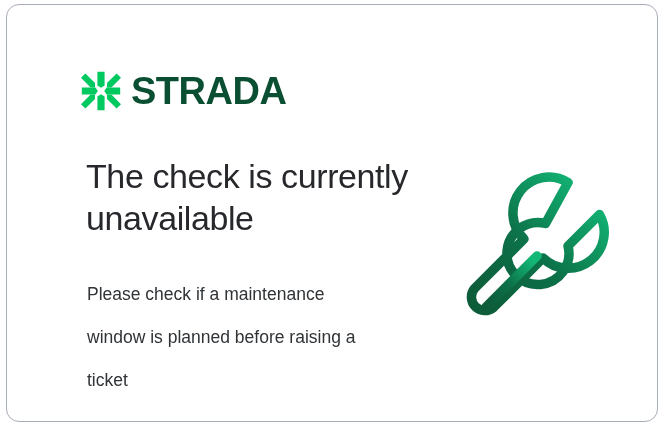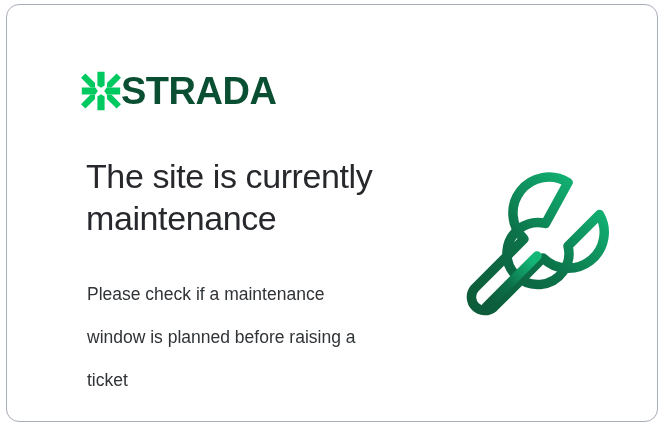--- a/index.html
+++ b/index.html
@@ -28,20 +28,21 @@
     overflow: hidden;
   }
 
   
   .brand {
     position: absolute;
     left: 74px;
     top: 66px;
     display: flex;
     align-items: center;
+    gap: 10px;
   }
   .brand-mark {
     width: 40px;
     height: 40px;
     display: block;
     flex: none;
   }
   .brand-word {
     font-family: "Liberation Sans", sans-serif;
     font-size: 38px;
@@ -113,21 +114,21 @@
         <polygon points="89,6 65,30 65,41 76,41 100,17"></polygon>
 
         <polygon points="11,94 35,70 35,59 24,59 0,83"></polygon>
 
         <polygon points="89,94 65,70 65,59 76,59 100,83"></polygon>
       </g>
     </svg>
     <span class="brand-word">STRADA</span>
   </div>
 
-  <h1 class="headline">The site is currently maintenance</h1>
+  <h1 class="headline">The check is currently unavailable</h1>
 
   <p class="body-copy">Please check if a maintenance window is planned before raising a ticket</p>
 
   <svg class="wrench" viewBox="0 0 170 170" aria-hidden="true">
     <defs>
       <linearGradient id="wrenchGrad" x1="0.08" y1="0.95" x2="0.92" y2="0.08">
         <stop offset="0" stop-color="#0d5c3a"></stop>
         <stop offset="0.45" stop-color="#0c7148"></stop>
         <stop offset="1" stop-color="#13b877"></stop>
       </linearGradient>

